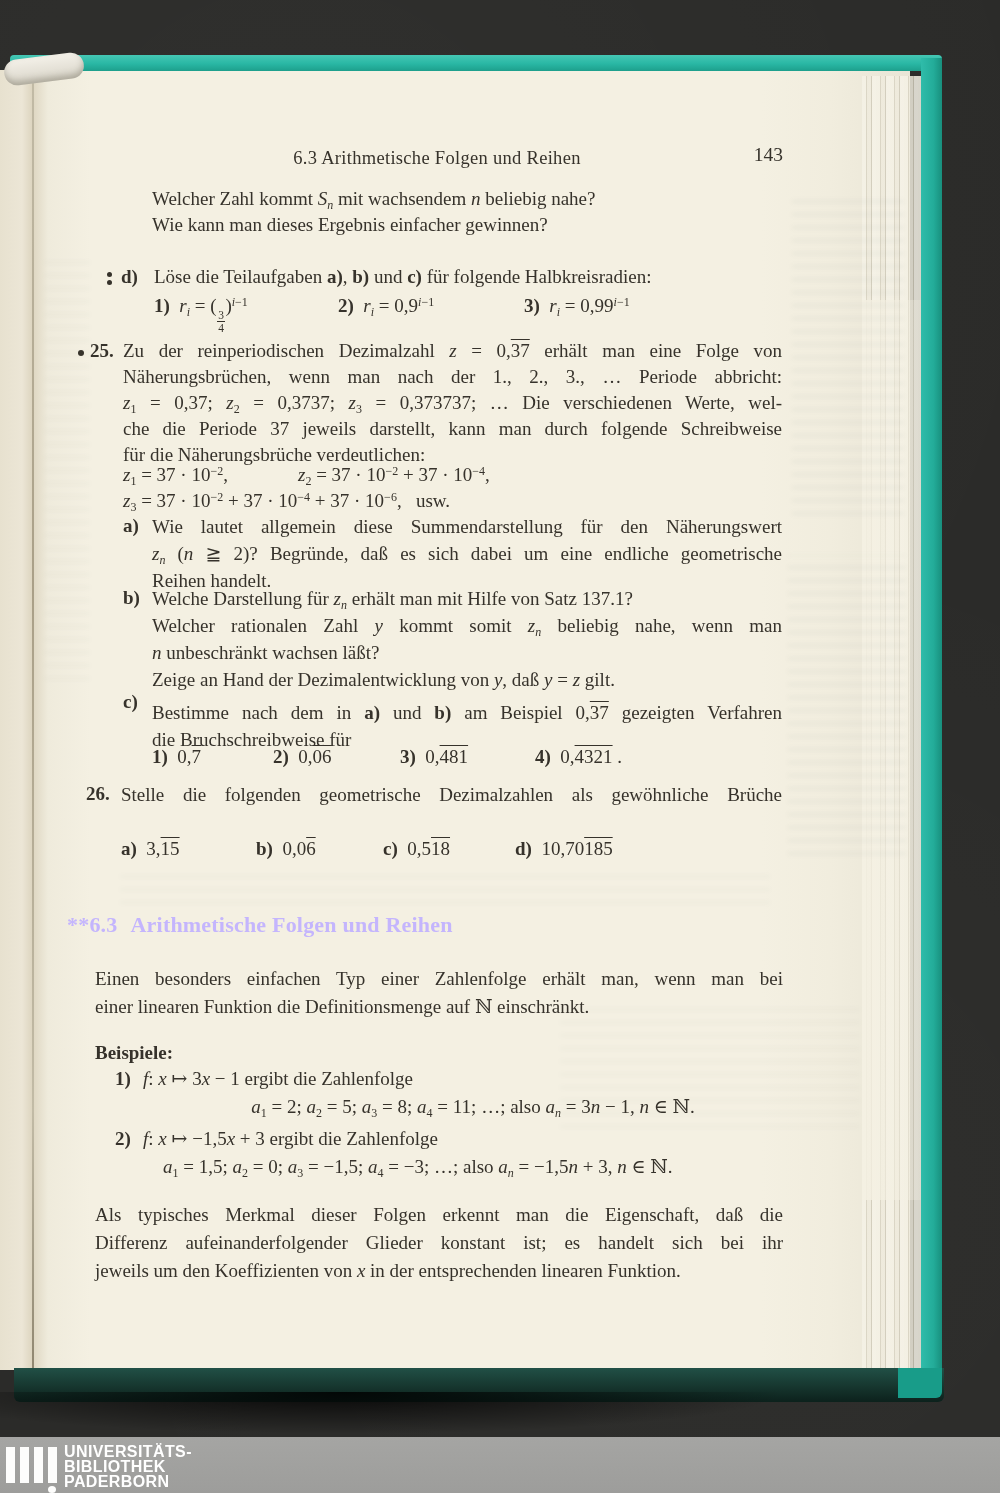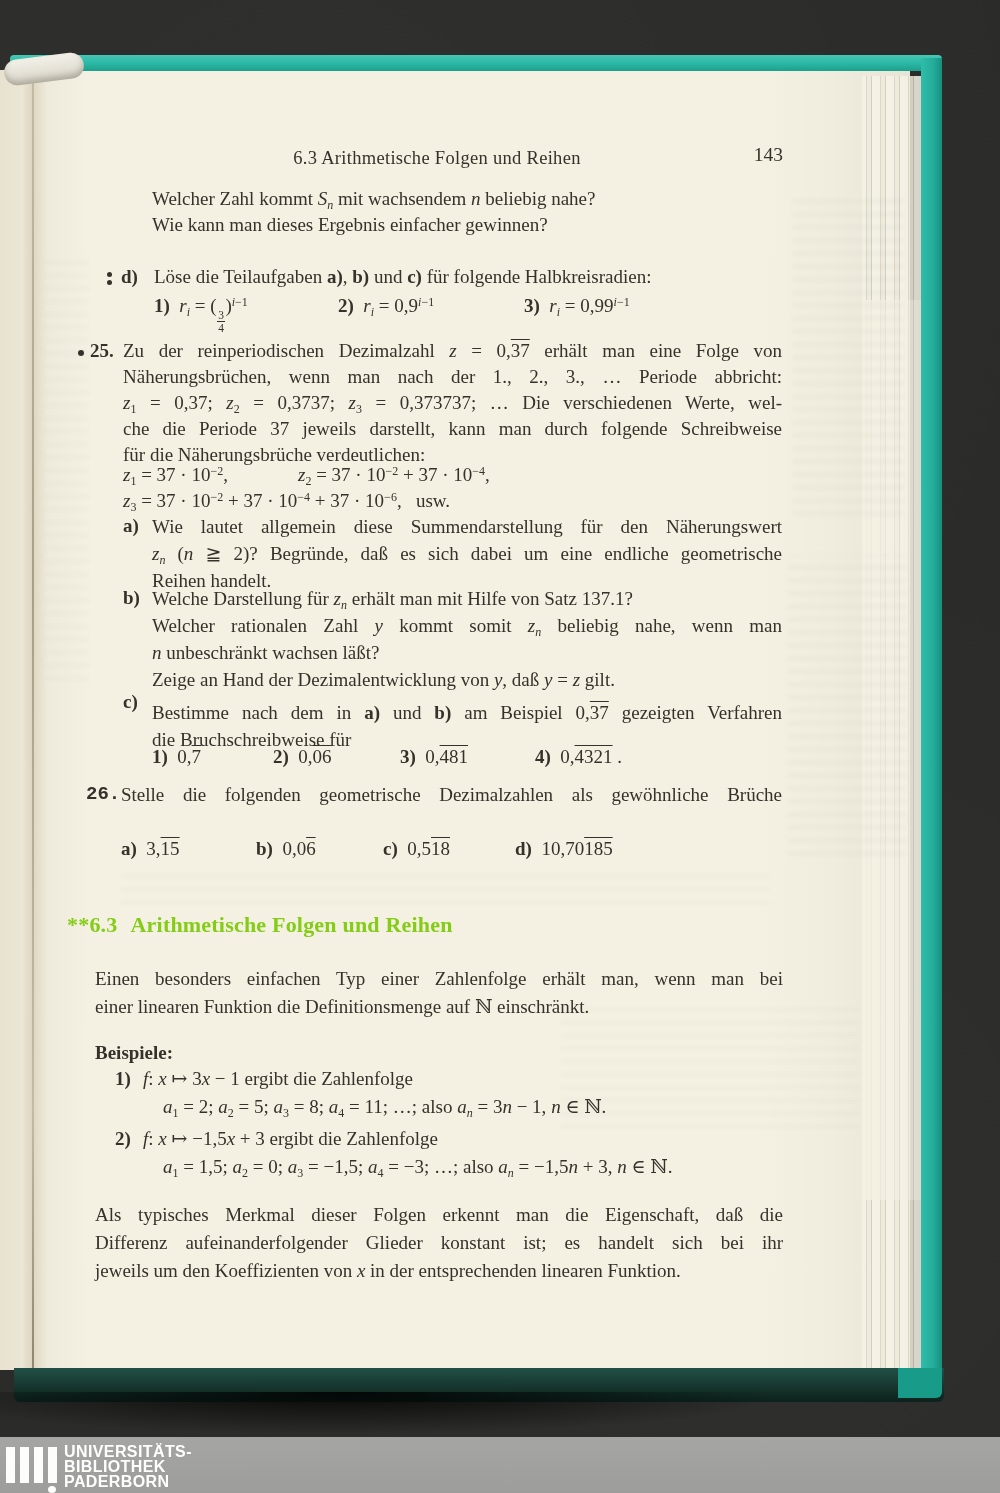--- a/index.html
+++ b/index.html
@@ -57,21 +57,21 @@
   .pgnum{font-size:19.5px;}
   sub{font-size:12px;line-height:0;vertical-align:-4px;}
   sup{font-size:12px;line-height:0;vertical-align:6px;}
   .ov{text-decoration:overline;text-decoration-thickness:1.2px;}
   .frac{display:inline-flex;flex-direction:column;text-align:center;vertical-align:-7px;font-size:11.5px;line-height:1.08;font-style:normal;}
   .frac .fn{border-bottom:1px solid #36322b;padding:0 1.5px;}
   .gap2{display:inline-block;width:70px;}
   .dmark{position:absolute;left:107px;top:272px;}
   .dmark i{display:block;width:5px;height:5px;border-radius:50%;background:#36322b;margin-bottom:3px;}
   .bullet{position:absolute;left:78px;top:350px;width:6px;height:6px;border-radius:50%;background:#36322b;}
-  .section-heading{position:absolute;left:67px;top:912px;font-size:22px;font-weight:bold;letter-spacing:.2px;color:#84cc16;}
+  .section-heading{position:absolute;left:67px;top:912px;font-size:22px;font-weight:bold;letter-spacing:.2px;color:#c4b5fd;}
   .section-heading .sp{margin-right:13px;}
 </style>
 </head>
 <body>
 
 <div class="abs page"></div>
 <div class="abs page-top-edge"></div>
 <div class="abs gutter-line"></div>
 <div class="abs page-stack"></div>
 <div class="abs page-stack-soft"></div>
@@ -139,21 +139,21 @@
 <div class="t bold" style="left:123px;top:689px;">c)</div>
 <div class="t lh27" style="left:152px;top:689px;width:630px;margin-top:10px;">
   <div class="jf">Bestimme nach dem in <b>a)</b> und <b>b)</b> am Beispiel 0,<span class="ov">37</span> gezeigten Verfahren</div>
   <div>die Bruchschreibweise für</div>
 </div>
 <div class="t" style="left:152px;top:744px;"><b>1)</b>&nbsp; 0,<span class="ov">7</span></div>
 <div class="t" style="left:273px;top:744px;"><b>2)</b>&nbsp; 0,<span class="ov">06</span></div>
 <div class="t" style="left:400px;top:744px;"><b>3)</b>&nbsp; 0,<span class="ov">481</span></div>
 <div class="t" style="left:535px;top:744px;"><b>4)</b>&nbsp; 0,<span class="ov">4321</span> .</div>
 
-<div class="t bold" style="left:86px;top:781px;font-family:Liberation Mono, monospace;">26.</div>
+<div class="t bold" style="left:86px;top:781px;">26.</div>
 <div class="t lh27" style="left:121px;top:781px;width:661px;">
   <div class="jf">Stelle die folgenden geometrische Dezimalzahlen als gewöhnliche Brüche</div>
 </div>
 <div class="t" style="left:121px;top:836px;"><b>a)</b>&nbsp; 3,<span class="ov">15</span></div>
 <div class="t" style="left:256px;top:836px;"><b>b)</b>&nbsp; 0,0<span class="ov">6</span></div>
 <div class="t" style="left:383px;top:836px;"><b>c)</b>&nbsp; 0,5<span class="ov">18</span></div>
 <div class="t" style="left:515px;top:836px;"><b>d)</b>&nbsp; 10,70<span class="ov">185</span></div>
 
 <div class="section-heading">
   <span>**</span><span class="sp">6.3</span><span>Arithmetische Folgen und Reihen</span>
@@ -161,21 +161,21 @@
 
 <div class="t lh28" style="left:95px;top:965px;width:688px;">
   <div class="jf">Einen besonders einfachen Typ einer Zahlenfolge erhält man, wenn man bei</div>
   <div>einer linearen Funktion die Definitionsmenge auf ℕ einschränkt.</div>
 </div>
 
 <div class="t bold" style="left:95px;top:1040px;">Beispiele:</div>
 
 <div class="t bold" style="left:115px;top:1066px;">1)</div>
 <div class="t" style="left:143px;top:1066px;width:620px;"><i>f</i>: <i>x</i> ↦ 3<i>x</i> − 1 ergibt die Zahlenfolge</div>
-<div class="t" style="left:163px;top:1094px;width:620px;"><i>a</i><sub>1</sub> = 2; <i>a</i><sub>2</sub> = 5; <i>a</i><sub>3</sub> = 8; <i>a</i><sub>4</sub> = 11; …; also <i>a<sub>n</sub></i> = 3<i>n</i> − 1, <i>n</i> ∈ ℕ.</div>
+<div class="t" style="left:163px;top:1094px;width:620px;text-align:center;"><i>a</i><sub>1</sub> = 2; <i>a</i><sub>2</sub> = 5; <i>a</i><sub>3</sub> = 8; <i>a</i><sub>4</sub> = 11; …; also <i>a<sub>n</sub></i> = 3<i>n</i> − 1, <i>n</i> ∈ ℕ.</div>
 
 <div class="t bold" style="left:115px;top:1126px;">2)</div>
 <div class="t" style="left:143px;top:1126px;width:620px;"><i>f</i>: <i>x</i> ↦ −1,5<i>x</i> + 3 ergibt die Zahlenfolge</div>
 <div class="t" style="left:163px;top:1154px;width:630px;"><i>a</i><sub>1</sub> = 1,5; <i>a</i><sub>2</sub> = 0; <i>a</i><sub>3</sub> = −1,5; <i>a</i><sub>4</sub> = −3; …; also <i>a<sub>n</sub></i> = −1,5<i>n</i> + 3, <i>n</i> ∈ ℕ.</div>
 
 <div class="t lh28" style="left:95px;top:1201px;width:688px;">
   <div class="jf">Als typisches Merkmal dieser Folgen erkennt man die Eigenschaft, daß die</div>
   <div class="jf">Differenz aufeinanderfolgender Glieder konstant ist; es handelt sich bei ihr</div>
   <div>jeweils um den Koeffizienten von <i>x</i> in der entsprechenden linearen Funktion.</div>
 </div>

